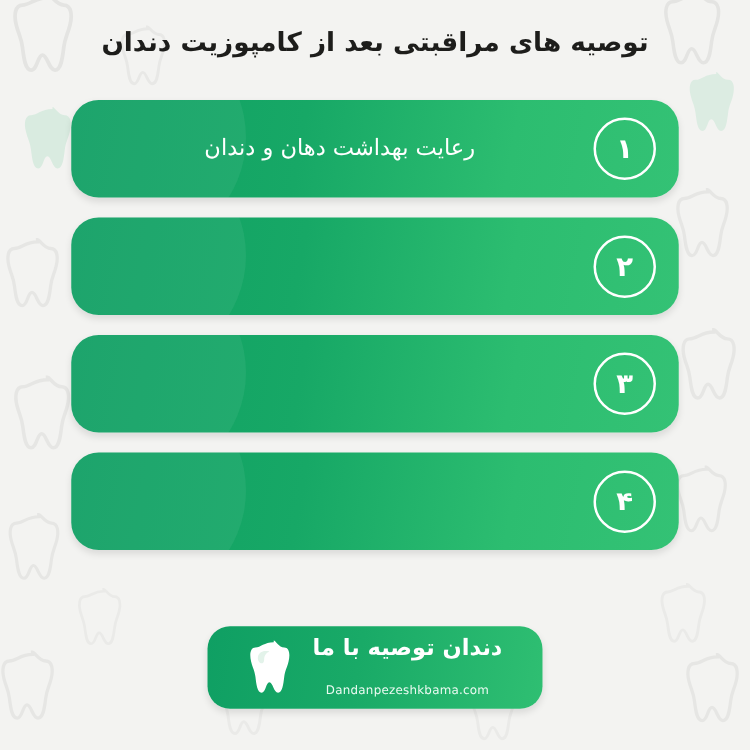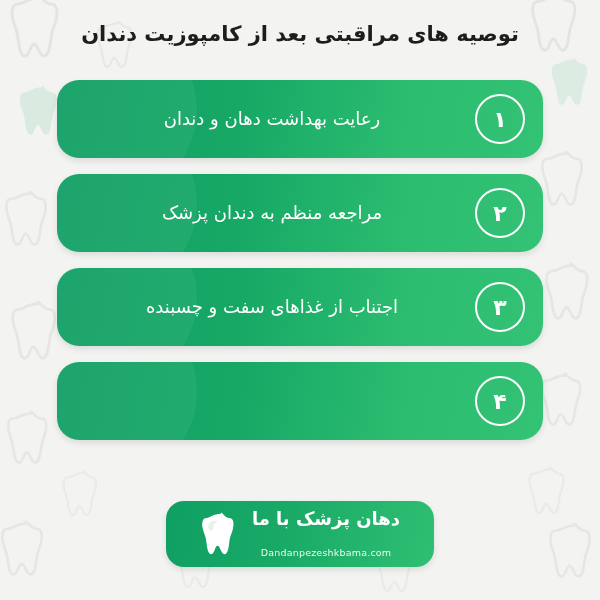--- a/index.html
+++ b/index.html
@@ -219,38 +219,36 @@
 
   <div class="list">
 
     <div class="row">
       <div class="badge">۱</div>
       <div class="row-text">رعایت بهداشت دهان و دندان</div>
     </div>
 
     <div class="row">
       <div class="badge">۲</div>
-      <div class="row-text">مراجعه منظم به دندان پزشک</div>
     </div>
 
     <div class="row">
       <div class="badge">۳</div>
-      <div class="row-text">اجتناب از غذاهای سفت و چسبنده</div>
     </div>
 
     <div class="row">
       <div class="badge">۴</div>
     </div>
 
   </div>
 
   <div class="brand">
     <div class="brand-inner">
       <div class="brand-texts">
-        <div class="brand-name">دهان پزشک با ما</div>
+        <div class="brand-name">دندان توصیه با ما</div>
         <div class="brand-url">Dandanpezeshkbama.com</div>
       </div>
       <svg class="brand-tooth" viewBox="0 0 58 66">
         <path d="M29 4C18 4 14 10 8 10 2 10 1 18 3 26c2 8 4 10 5 18 1 8 2 18 7 18 5 0 5-12 9-12s5 12 10 12 6-10 7-18c1-8 3-10 5-18 2-8 1-16-5-16-6 0-10-8-12-8z" fill="#ffffff"></path>
         <path d="M20 14c-4 0-8 2-9 6-1 4 1 7 3 8 2 1 4-1 4-4 0-4 2-8 6-9 -1-1-2-1-4-1z" fill="#e3f3ea"></path>
       </svg>
     </div>
   </div>
 
 </div>

